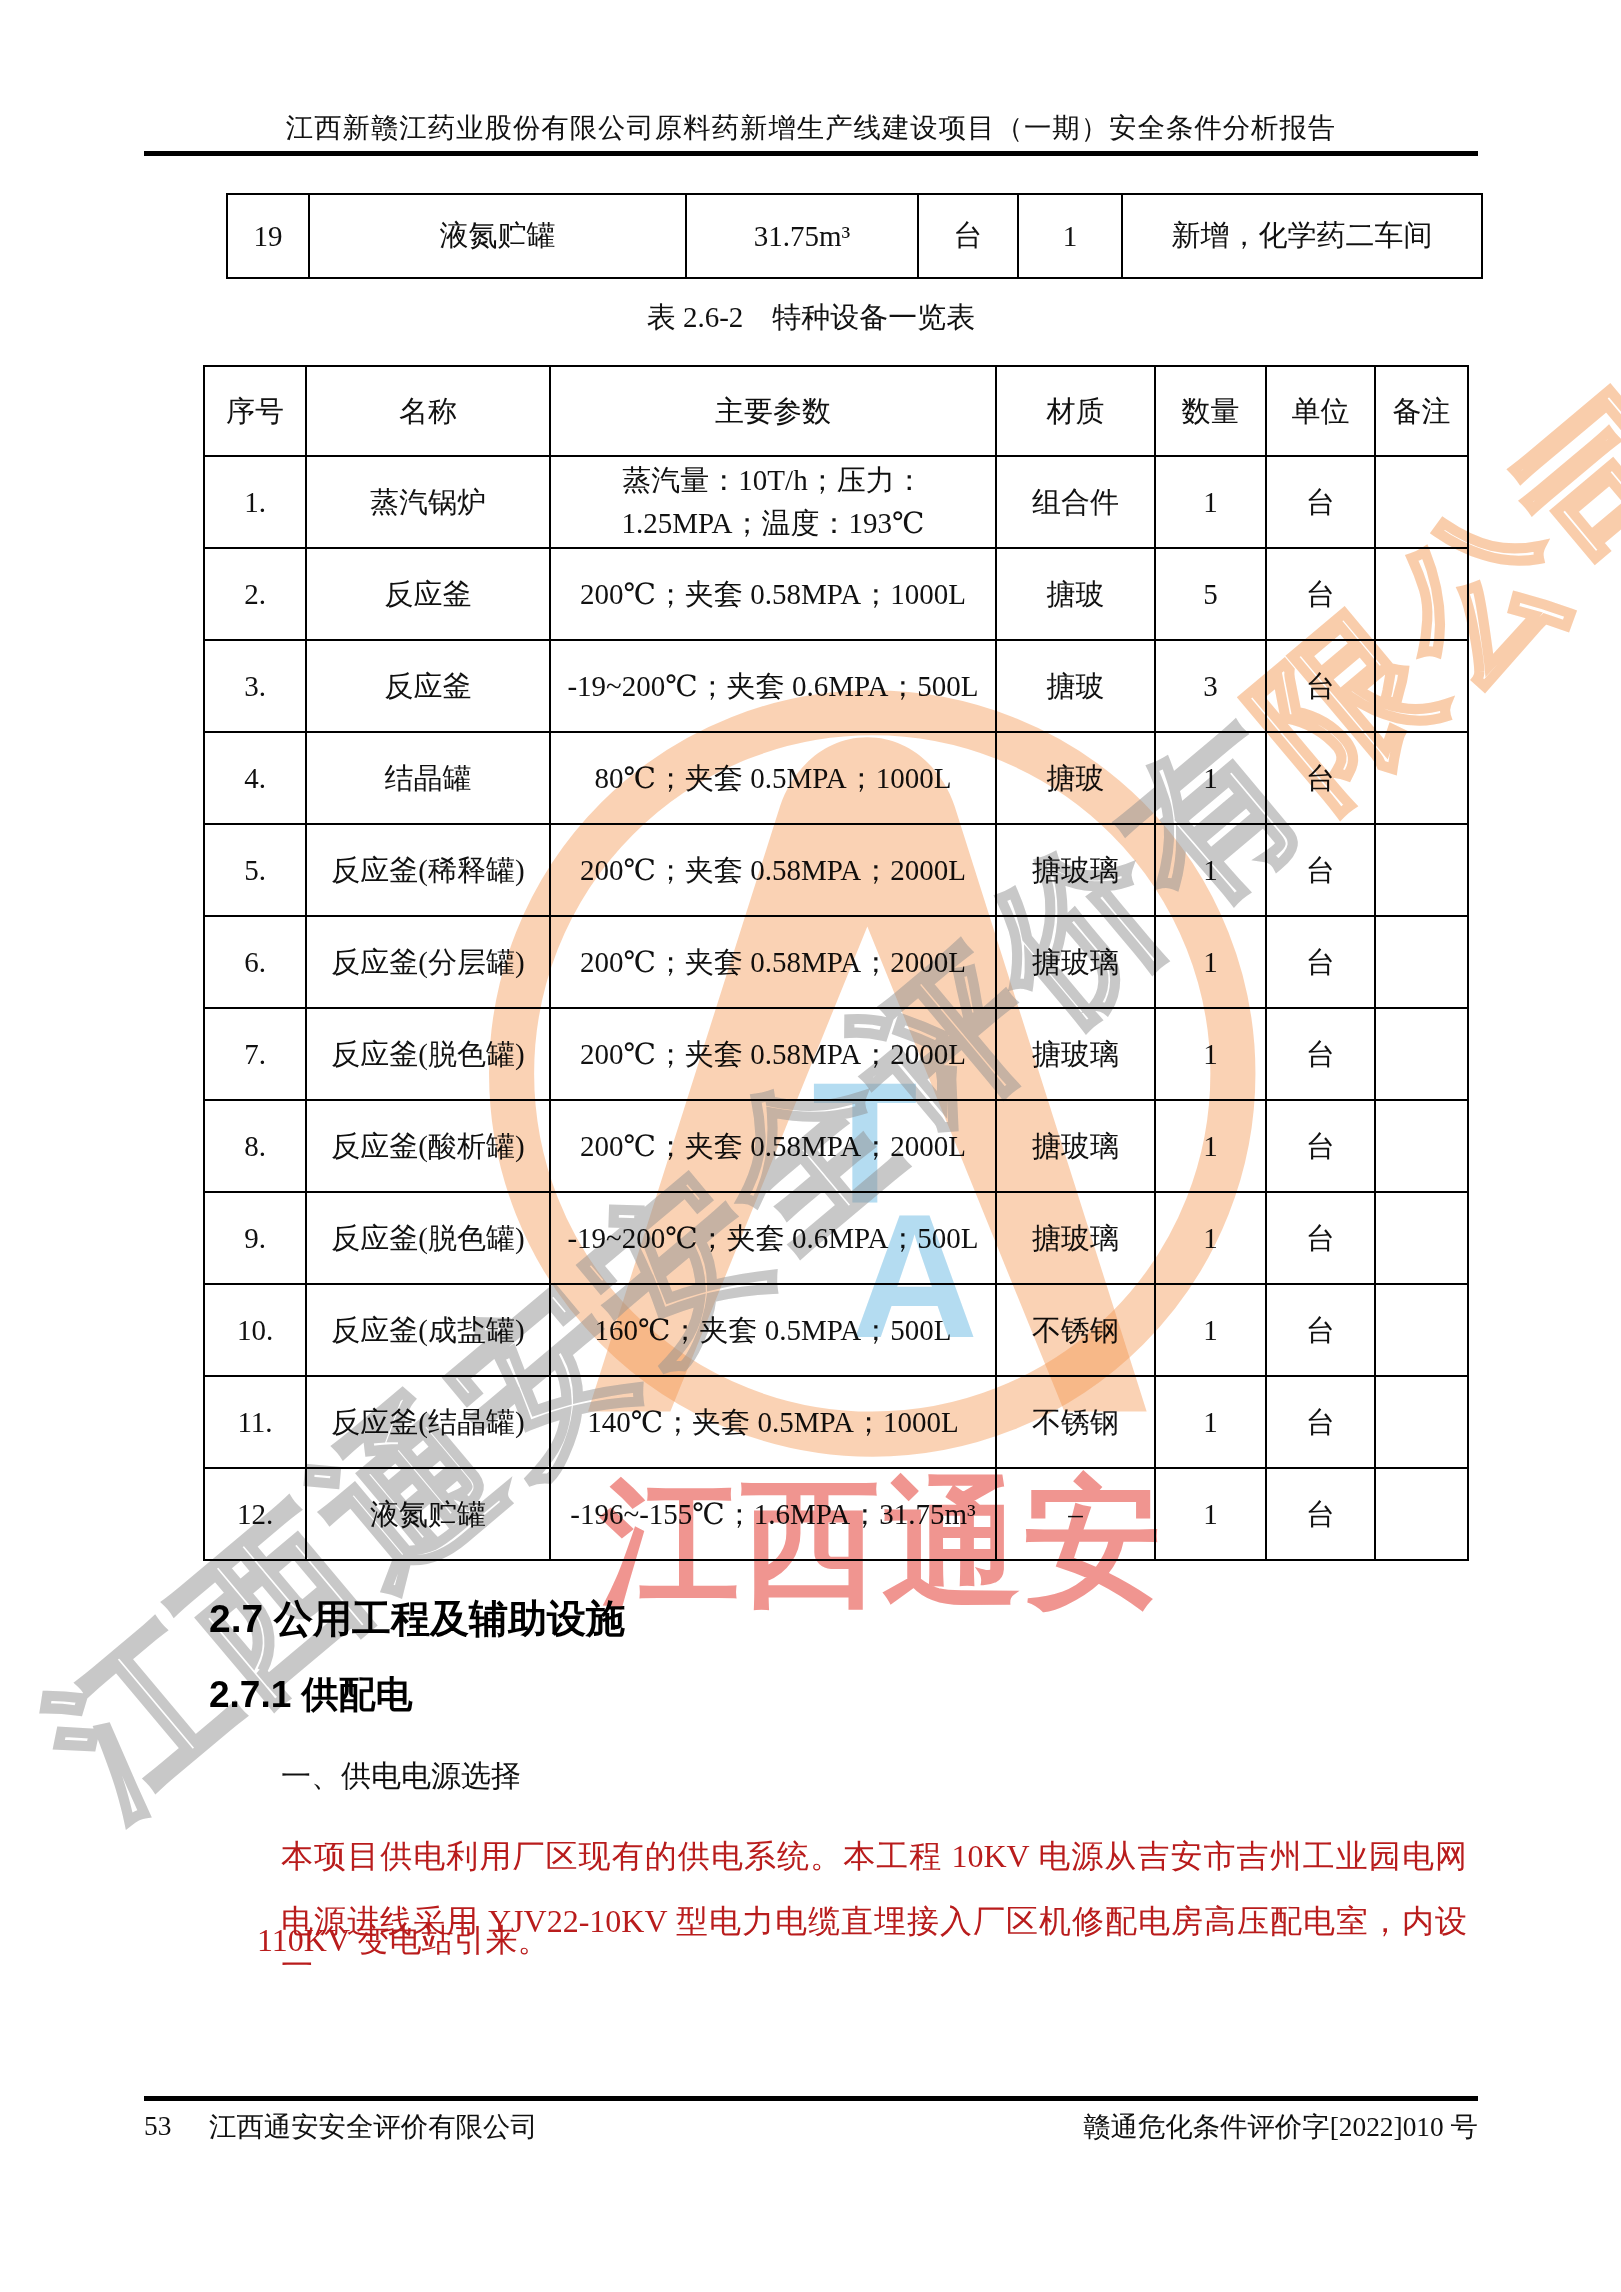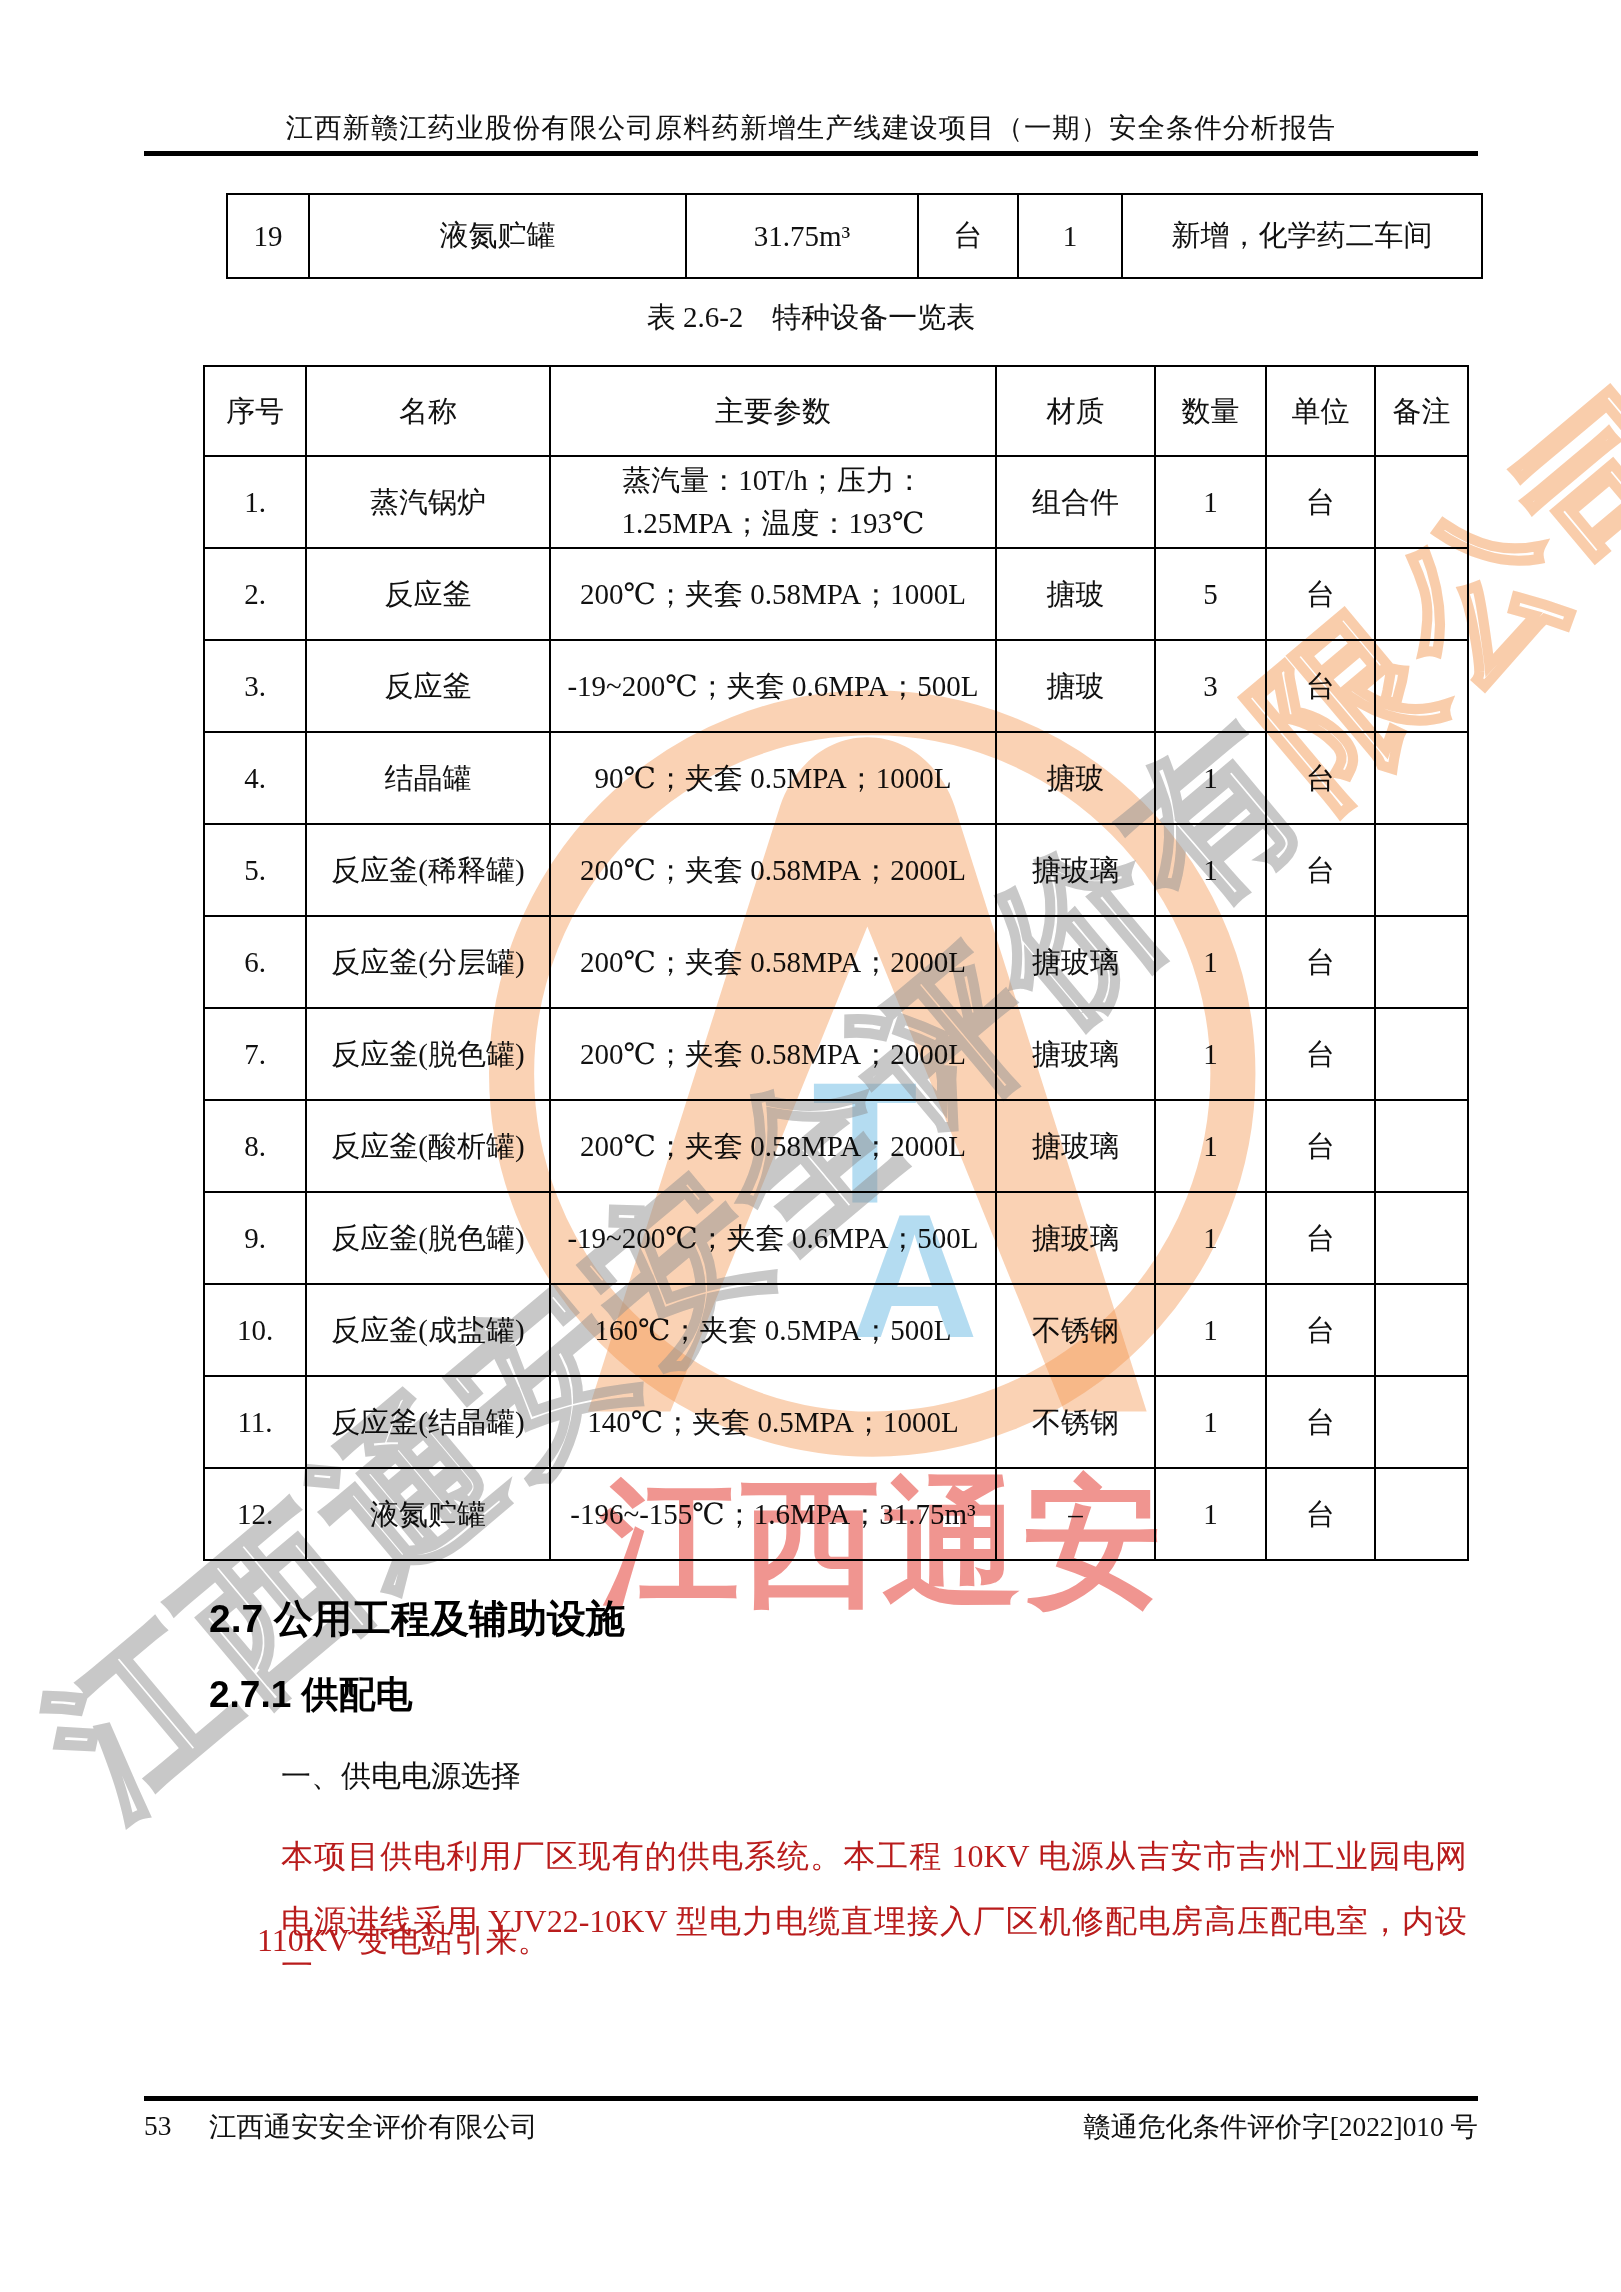--- a/index.html
+++ b/index.html
@@ -168,21 +168,21 @@
           <td>反应釜</td>
           <td>-19~200℃；夹套 0.6MPA；500L</td>
           <td>搪玻</td>
           <td>3</td>
           <td>台</td>
           <td></td>
         </tr>
         <tr>
           <td>4.</td>
           <td>结晶罐</td>
-          <td>90℃；夹套 0.5MPA；1000L</td>
+          <td>80℃；夹套 0.5MPA；1000L</td>
           <td>搪玻</td>
           <td>1</td>
           <td>台</td>
           <td></td>
         </tr>
         <tr>
           <td>5.</td>
           <td>反应釜(稀释罐)</td>
           <td>200℃；夹套 0.58MPA；2000L</td>
           <td>搪玻璃</td>

